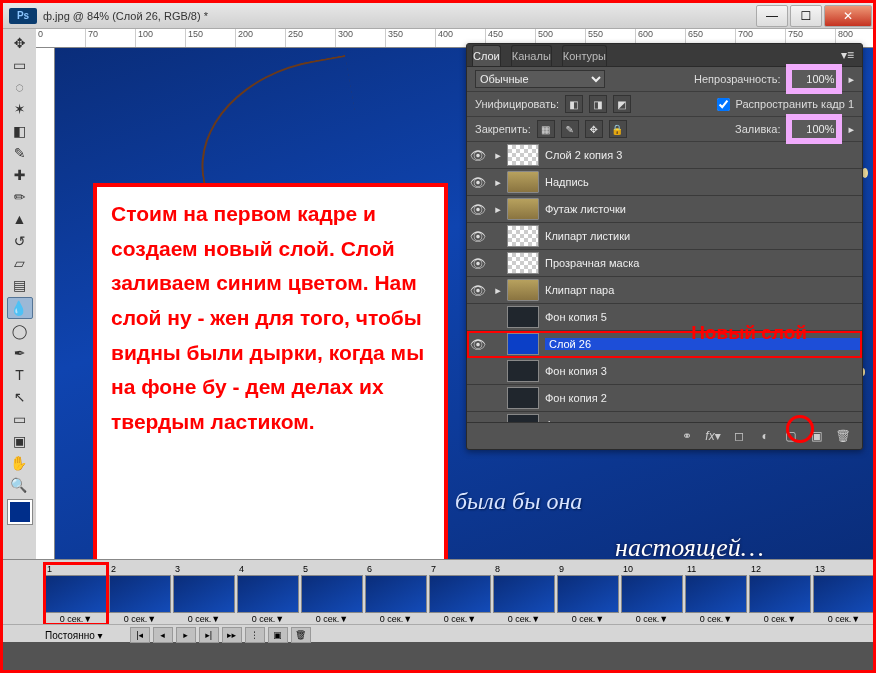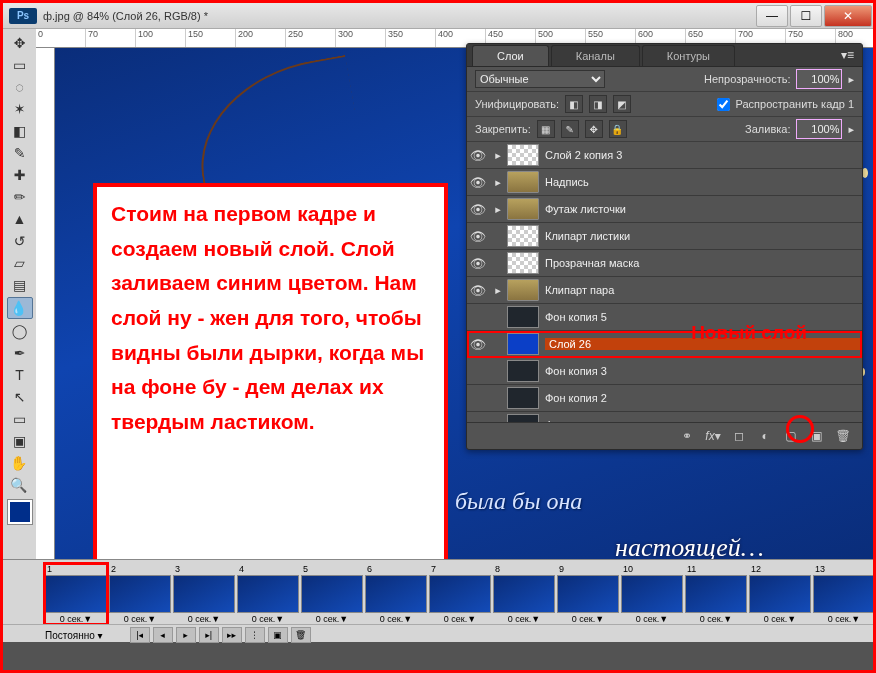--- a/index.html
+++ b/index.html
@@ -25,42 +25,42 @@
 
 #instr{position:absolute;left:38px;top:135px;width:355px;height:380px;background:#fff;border:4px solid red;box-sizing:border-box;padding:10px 14px;color:red;font-weight:bold;font-size:21px;line-height:1.65;font-family:"Segoe UI",Tahoma,sans-serif}
 
 #ctxt1{position:absolute;left:400px;top:440px;font-family:Georgia,serif;font-size:24px;font-style:italic;color:#d8e4ff;text-shadow:1px 1px 2px #001a4d}
 #ctxt2{position:absolute;left:560px;top:485px;font-family:"Brush Script MT",cursive;font-size:26px;font-style:italic;color:#fff;text-shadow:0 0 3px #113}
 
 .spk{position:absolute;background:#f5e2a0;border-radius:50%}
 
 #layers{position:absolute;right:10px;top:40px;width:395px;background:#535353;border:1px solid #2a2a2a;border-radius:3px;box-shadow:0 2px 6px rgba(0,0,0,.4);color:#ddd;font-size:11px}
 #layers .tabs{height:22px;display:flex;align-items:flex-end;padding-left:5px;border-bottom:1px solid #2a2a2a;background:#3a3a3a}
-#layers .tab{padding:4px 24px;background:#535353;border:1px solid #2a2a2a;border-bottom:none;border-radius:3px 3px 0 0;margin-right:2px;color:#eee;cursor:default}
+#layers .tab{padding:4px 0;background:#535353;border:1px solid #2a2a2a;border-bottom:none;border-radius:3px 3px 0 0;margin-right:10px;color:#eee;cursor:default}
 #layers .tab.inactive{background:#3a3a3a;color:#bbb}
 #layers .menuicon{margin-left:auto;padding:4px 8px;font-size:12px}
 #layers .row{display:flex;align-items:center;height:24px;border-bottom:1px solid #3d3d3d;padding:0 8px;gap:6px}
 #layers select{background:#5a5a5a;color:#eee;border:1px solid #333;height:18px;font-size:11px;width:130px}
 #layers label{color:#ddd}
-#layers input[type=text]{width:40px;height:16px;background:#5a5a5a;border:1px solid #f0abfc;color:#eee;text-align:right;font-size:11px;padding-right:2px}
+#layers input[type=text]{width:40px;height:16px;background:#5a5a5a;border:6px solid #f0abfc;color:#eee;text-align:right;font-size:11px;padding-right:2px}
 #layers input[type=checkbox]{margin:0}
 .mini{width:16px;height:16px;border:1px solid #333;background:#4a4a4a;display:flex;align-items:center;justify-content:center;font-size:10px;cursor:default}
 
 #layerlist{max-height:280px;overflow:hidden}
 .layer{display:flex;align-items:center;height:26px;border-bottom:1px solid #3a3a3a;cursor:default}
 .layer .eye{width:22px;text-align:center;font-size:13px}
 .layer .arrow{width:18px;text-align:center}
 .layer .thumb{width:30px;height:20px;border:1px solid #888;margin-right:6px;background:#333;flex:none;background-size:cover}
 .layer .lname{flex:1;color:#eee}
 .thumb.trans{background:repeating-conic-gradient(#ccc 0 25%,#fff 0 50%) 0 0/8px 8px}
 .thumb.folder{background:linear-gradient(#b7a15e,#8a7440);border-radius:1px;position:relative}
 .thumb.blue{background:#0b3fc7}
 .thumb.dark{background:#20262d}
 .layer.selected{outline:2px solid red;outline-offset:-2px}
-.layer.selected .lname{background:#c2410c;color:#fff;padding:0 4px}
+.layer.selected .lname{background:#1d4ed8;color:#fff;padding:0 4px}
 #newlbl{position:absolute;right:55px;top:278px;color:red;font-weight:bold;font-size:19px;font-family:Liberation Sans, sans-serif}
 #layerbottom{height:26px;display:flex;align-items:center;justify-content:flex-end;gap:4px;padding:0 8px;border-top:1px solid #333}
 #layerbottom .lb{width:22px;height:18px;display:flex;align-items:center;justify-content:center;color:#ccc;font-size:12px;cursor:default}
 #newlayercircle{position:absolute;right:48px;bottom:6px;width:22px;height:22px;border:3px solid red;border-radius:50%;pointer-events:none}
 
 #timeline{height:82px;background:#d6d6d6;border-top:1px solid #888;position:relative}
 #tframes{height:60px;display:flex;overflow:hidden;padding:4px 0 0 42px}
 .tframe{width:62px;flex:none;margin-right:2px;font-size:9px;text-align:center}
 .tframe.first{outline:3px solid red;outline-offset:-1px}
 .tframe .fno{text-align:left;padding-left:2px;height:11px}

